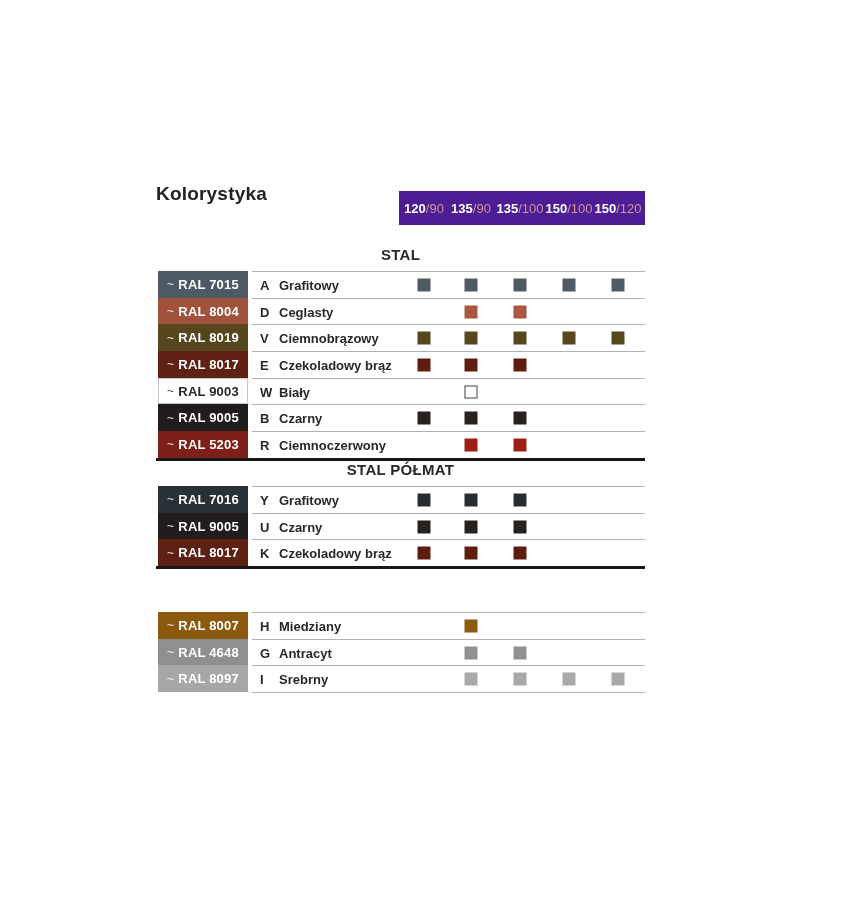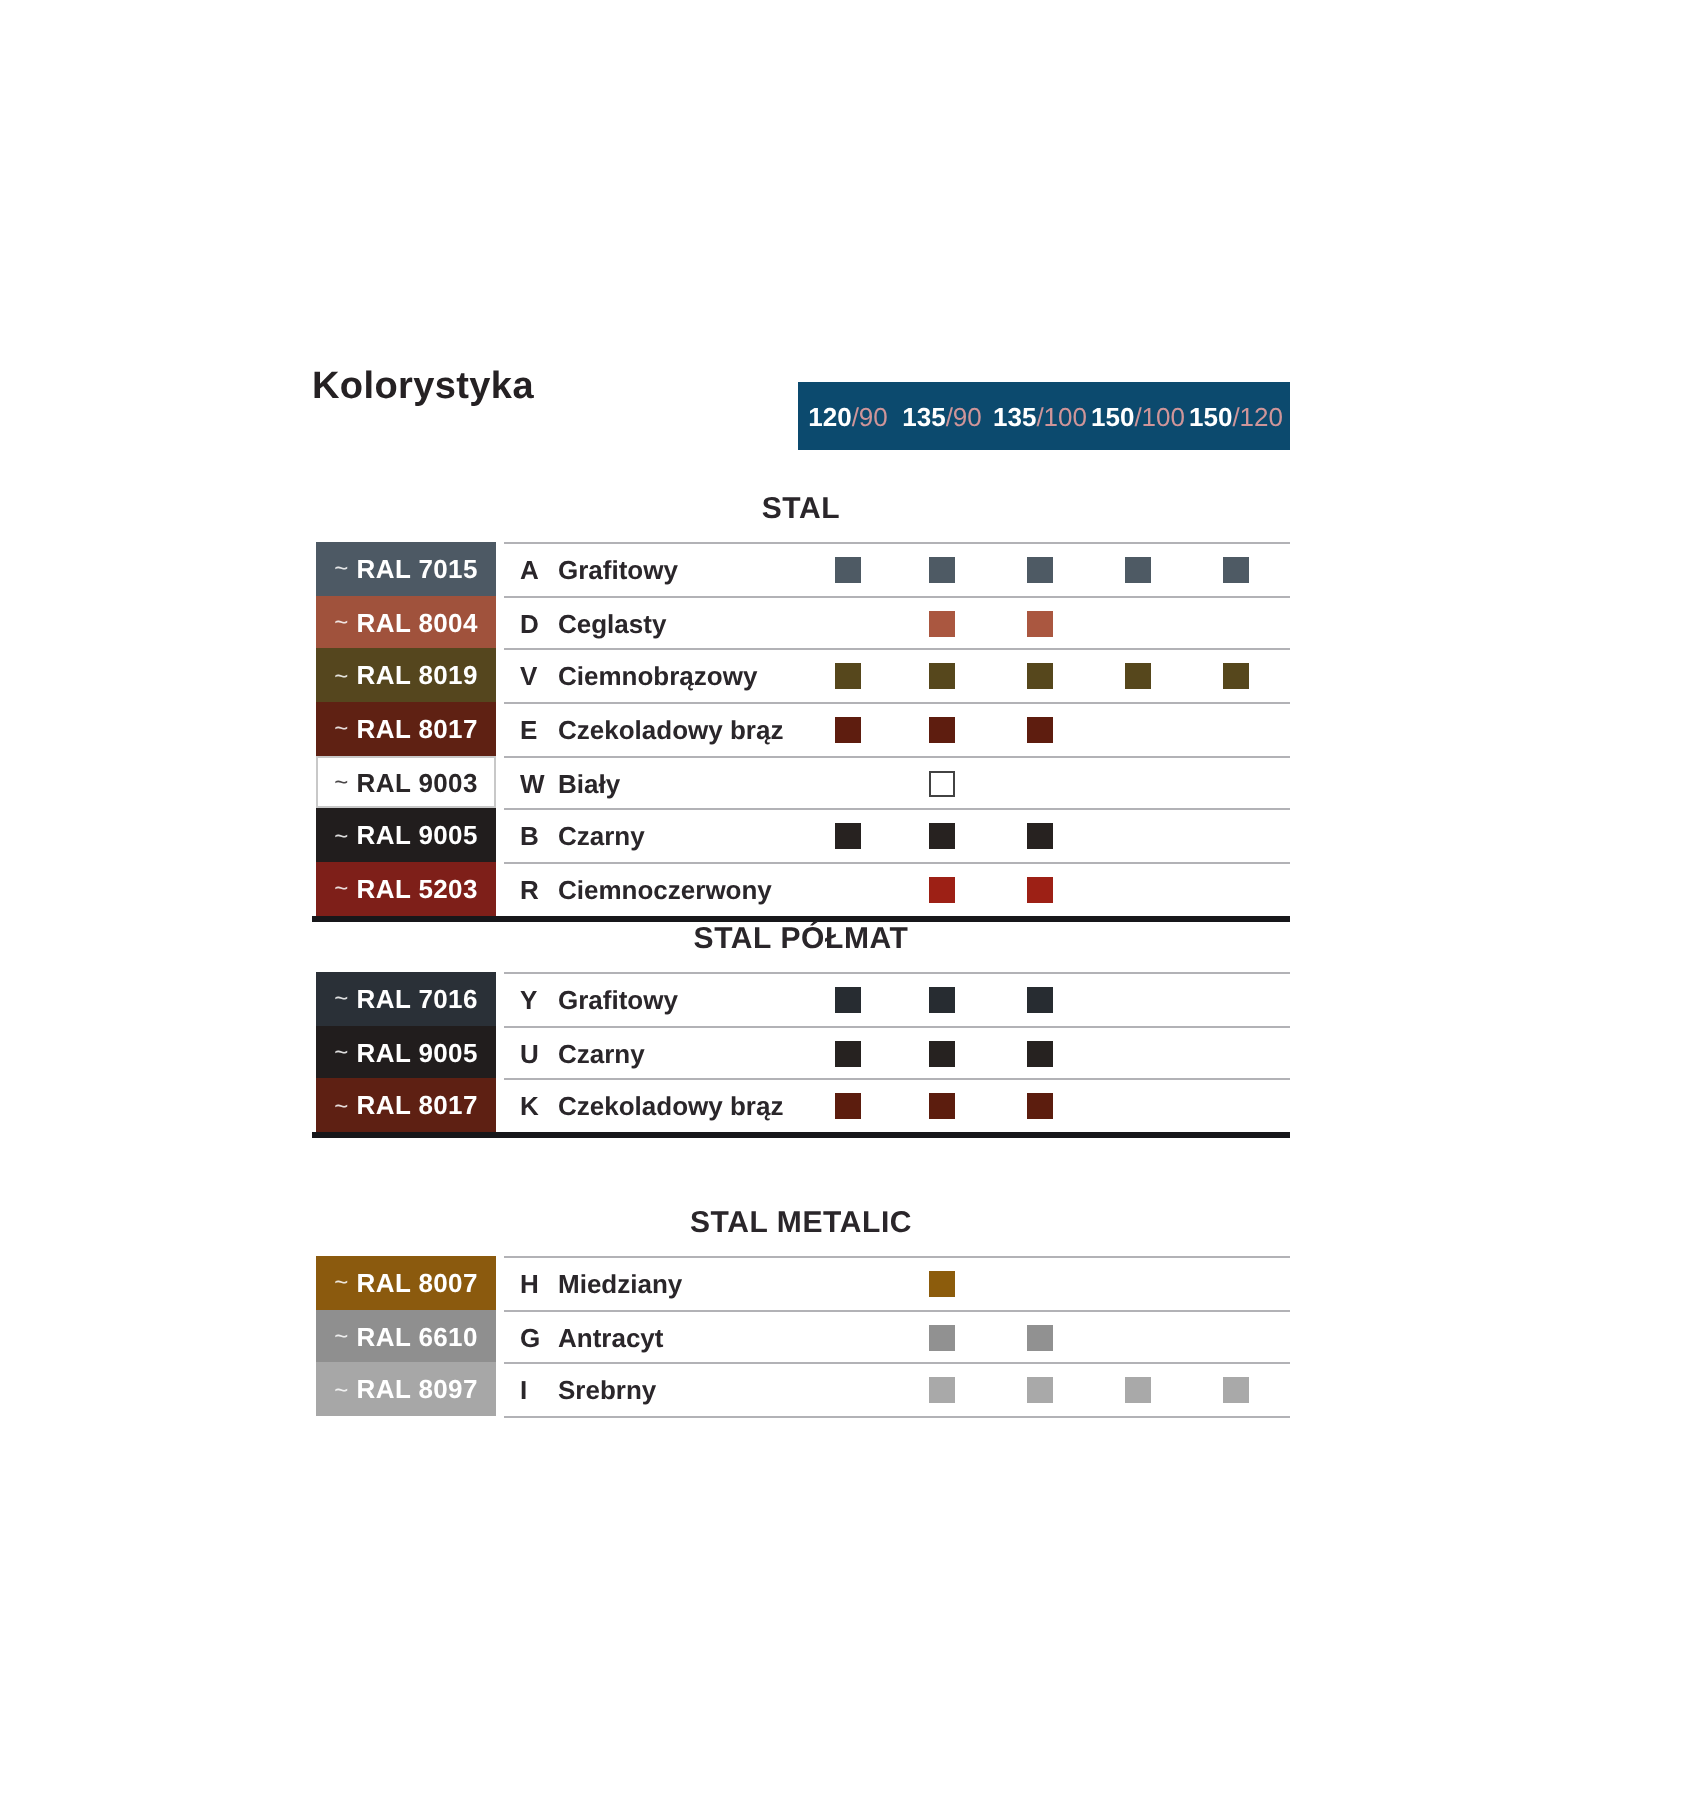--- a/index.html
+++ b/index.html
@@ -53,21 +53,21 @@
     position:absolute; width:13px; height:13px; top:50%;
     transform:translate(-50%,-50%); box-sizing:border-box;
   }
   .closing-line { margin-left:96px; height:0; border-top:1px solid #b2b2b6; }
 </style>
 </head>
 <body>
 
 <div class="page-title">Kolorystyka</div>
 
-<div class="size-banner" style="background: #0c4a6e;">
+<div class="size-banner" style="background: #4c1d95;">
     <div class="size-label" style="left: 25px;">
       <span>120</span>
       <span class="sub">/90</span>
     </div>
     <div class="size-label" style="left: 72px;">
       <span>135</span>
       <span class="sub">/90</span>
     </div>
     <div class="size-label" style="left: 121px;">
       <span>135</span>
@@ -218,37 +218,36 @@
             <span class="row-letter">K</span>
             <span class="row-name">Czekoladowy brąz</span>
             <div class="avail-square" style="left: 172px; background: rgb(92, 29, 14);"></div>
             <div class="avail-square" style="left: 219px; background: rgb(92, 29, 14);"></div>
             <div class="avail-square" style="left: 268px; background: rgb(92, 29, 14);"></div>
           </div>
         </div>
       </div>
     </div>
     <div class="section" style="top: 604px;">
-      <div class="section-title">STAL METALIC</div>
       <div class="color-table">
         <div class="table-row">
           <div class="ral-swatch" style="background: rgb(139, 90, 14); color: rgb(255, 255, 255);">
             <span class="ral-tilde">~</span>
             <span>RAL 8007</span>
           </div>
           <div class="row-content">
             <span class="row-letter">H</span>
             <span class="row-name">Miedziany</span>
             <div class="avail-square" style="left: 219px; background: rgb(140, 92, 12);"></div>
           </div>
         </div>
         <div class="table-row">
           <div class="ral-swatch" style="background: rgb(143, 143, 143); color: rgb(255, 255, 255);">
             <span class="ral-tilde">~</span>
-            <span>RAL 6610</span>
+            <span>RAL 4648</span>
           </div>
           <div class="row-content">
             <span class="row-letter">G</span>
             <span class="row-name">Antracyt</span>
             <div class="avail-square" style="left: 219px; background: rgb(145, 145, 145);"></div>
             <div class="avail-square" style="left: 268px; background: rgb(145, 145, 145);"></div>
           </div>
         </div>
         <div class="table-row">
           <div class="ral-swatch" style="background: rgb(167, 167, 167); color: rgb(255, 255, 255);">

